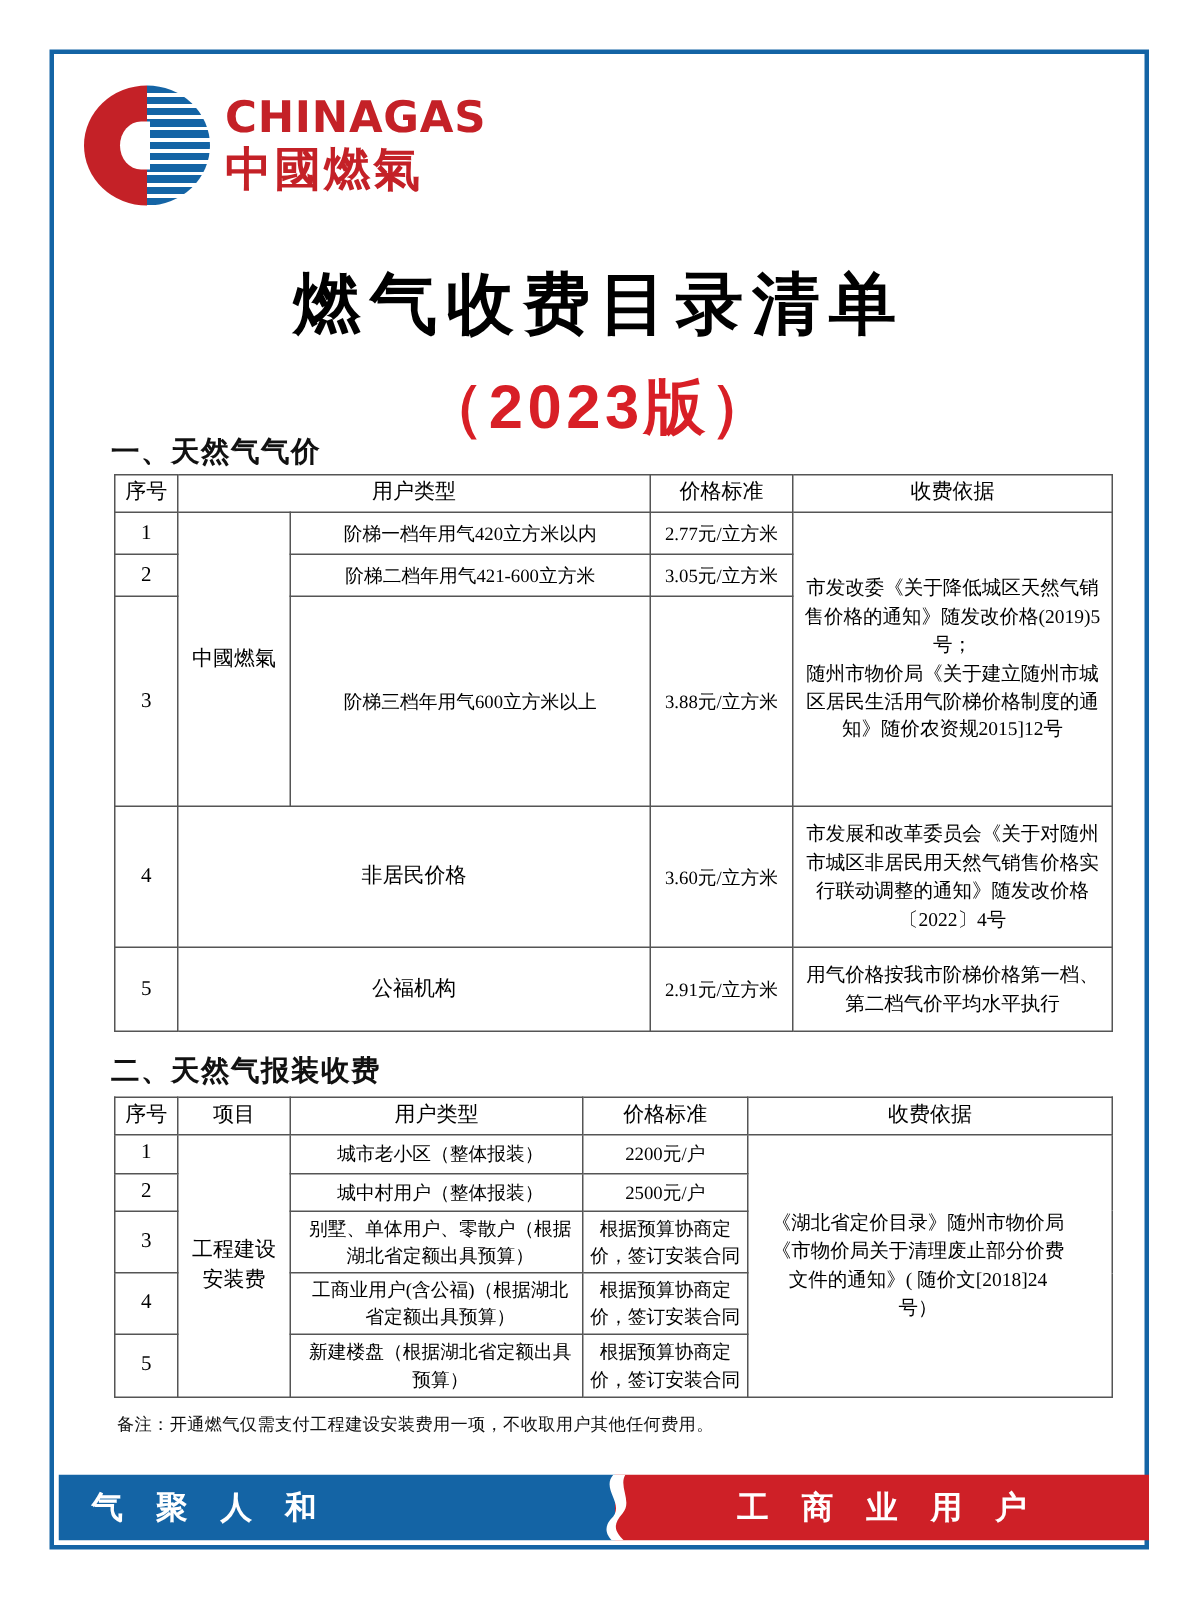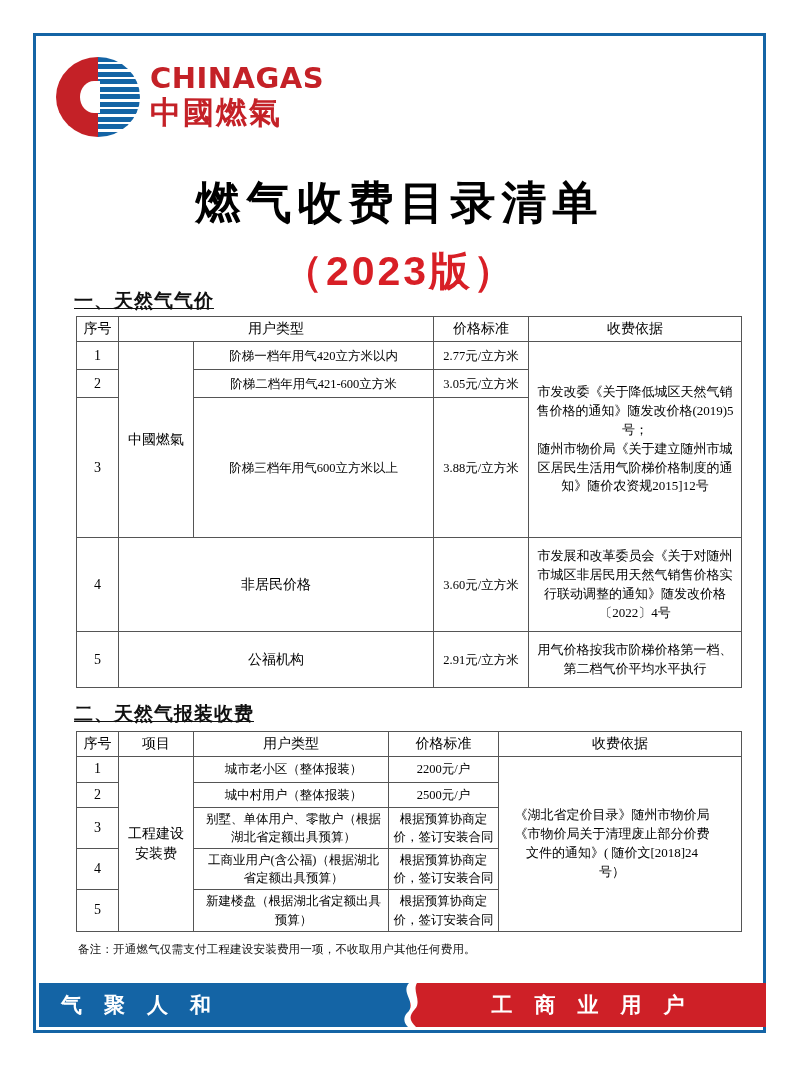--- a/index.html
+++ b/index.html
@@ -60,21 +60,20 @@
     line-height:1.18;
   }
   .title-sub{
     color:#D81F26;font-weight:bold;font-size:41px;letter-spacing:3px;
     line-height:1.2;margin-top:18px;
   }
   
   .section-head{
     position:absolute;font-size:19px;font-weight:bold;color:#111;
     letter-spacing:1px;
-    text-decoration:underline;
   }
   table.tbl{
     position:absolute;border-collapse:collapse;table-layout:fixed;
     font-size:12.5px;color:#000;background:#fff;
   }
   table.tbl td,table.tbl th{
     border:1px solid #555;
     padding:2px 3px;
     text-align:center;
     vertical-align:middle;

